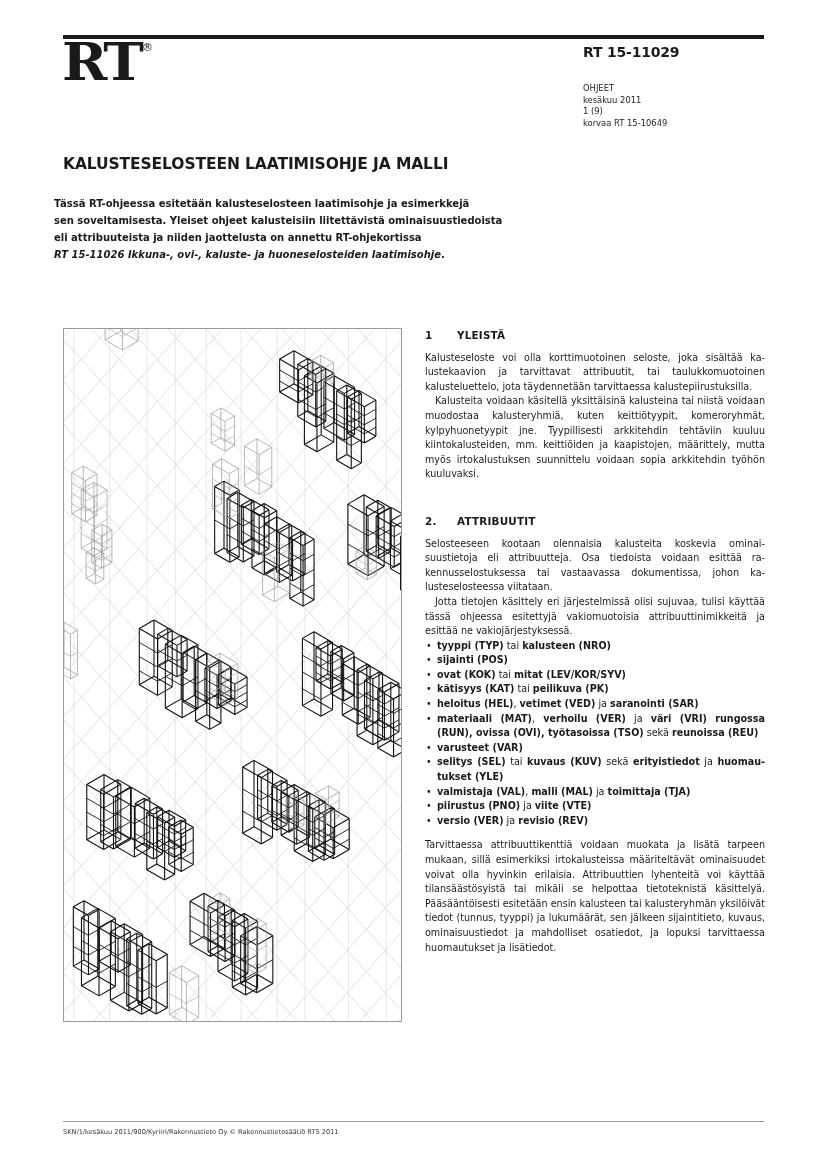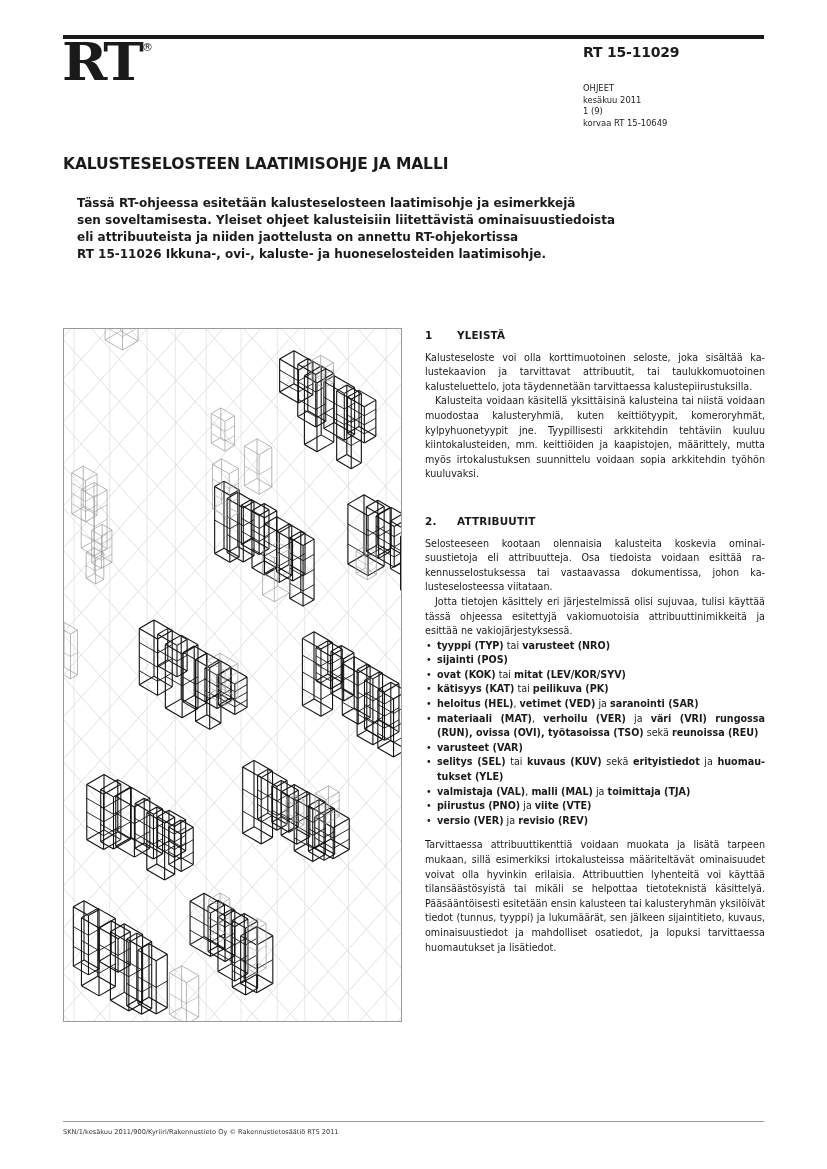--- a/index.html
+++ b/index.html
@@ -70,30 +70,30 @@
     top: 155px;
     font-family: "DejaVu Sans", sans-serif;
     font-weight: bold;
     font-size: 15.5px;
     letter-spacing: -0.1px;
     color: #1a1a1a;
     white-space: nowrap;
   }
   .intro {
     position: absolute;
-    left: 77px;
+    left: 54px;
     top: 195px;
     width: 470px;
     font-weight: bold;
-    font-size: 12px;
+    font-size: 10px;
     line-height: 17px;
     color: #1a1a1a;
   }
   .intro .line { white-space: nowrap; display: block; }
-  .intro .ref { }
+  .intro .ref { font-style: italic; }
 
   .illustration {
     position: absolute;
     left: 63px;
     top: 328px;
     width: 339px;
     height: 694px;
     border: 1px solid #9a9a9a;
     box-sizing: border-box;
     overflow: hidden;
@@ -1505,21 +1505,21 @@
   <div class="gap"></div>
   <div class="gap-small"></div>
 
   <div class="section-heading">
     <span class="num">2.</span>
     <span>ATTRIBUUTIT</span>
   </div>
   <p class="para">Selosteeseen kootaan olennaisia kalusteita koskevia ominai­suustietoja eli attribuutteja. Osa tiedoista voidaan esittää ra­kennusselostuksessa tai vastaavassa dokumentissa, johon ka­lusteselosteessa viitataan.</p>
   <p class="para indent">Jotta tietojen käsittely eri järjestelmissä olisi sujuvaa, tulisi käyttää tässä ohjeessa esitettyjä vakiomuotoisia attribuuttini­mikkeitä ja esittää ne vakiojärjestyksessä.</p>
   <ul class="attrs" id="attr-list">
-      <li><span class="bullet">•</span><b>tyyppi (TYP)</b><span> tai </span><b>varusteet (NRO)</b></li>
+      <li><span class="bullet">•</span><b>tyyppi (TYP)</b><span> tai </span><b>kalusteen (NRO)</b></li>
       <li><span class="bullet">•</span><b>sijainti (POS)</b></li>
       <li><span class="bullet">•</span><b>ovat (KOK)</b><span> tai </span><b>mitat (LEV/KOR/SYV)</b></li>
       <li><span class="bullet">•</span><b>kätisyys (KAT)</b><span> tai </span><b>peilikuva (PK)</b></li>
       <li><span class="bullet">•</span><b>heloitus (HEL)</b><span>, </span><b>vetimet (VED)</b><span> ja </span><b>saranointi (SAR)</b></li>
       <li><span class="bullet">•</span><b>materiaali (MAT)</b><span>, </span><b>verhoilu (VER)</b><span> ja </span><b>väri (VRI) rungossa (RUN), ovissa (OVI), työtasoissa (TSO)</b><span> sekä </span><b>reunoissa (REU)</b></li>
       <li><span class="bullet">•</span><b>varusteet (VAR)</b></li>
       <li><span class="bullet">•</span><b>selitys (SEL)</b><span> tai </span><b>kuvaus (KUV)</b><span> sekä </span><b>erityistiedot</b><span> ja </span><b>huomau­tukset (YLE)</b></li>
       <li><span class="bullet">•</span><b>valmistaja (VAL)</b><span>, </span><b>malli (MAL)</b><span> ja </span><b>toimittaja (TJA)</b></li>
       <li><span class="bullet">•</span><b>piirustus (PNO)</b><span> ja </span><b>viite (VTE)</b></li>
       <li><span class="bullet">•</span><b>versio (VER)</b><span> ja </span><b>revisio (REV)</b></li>

